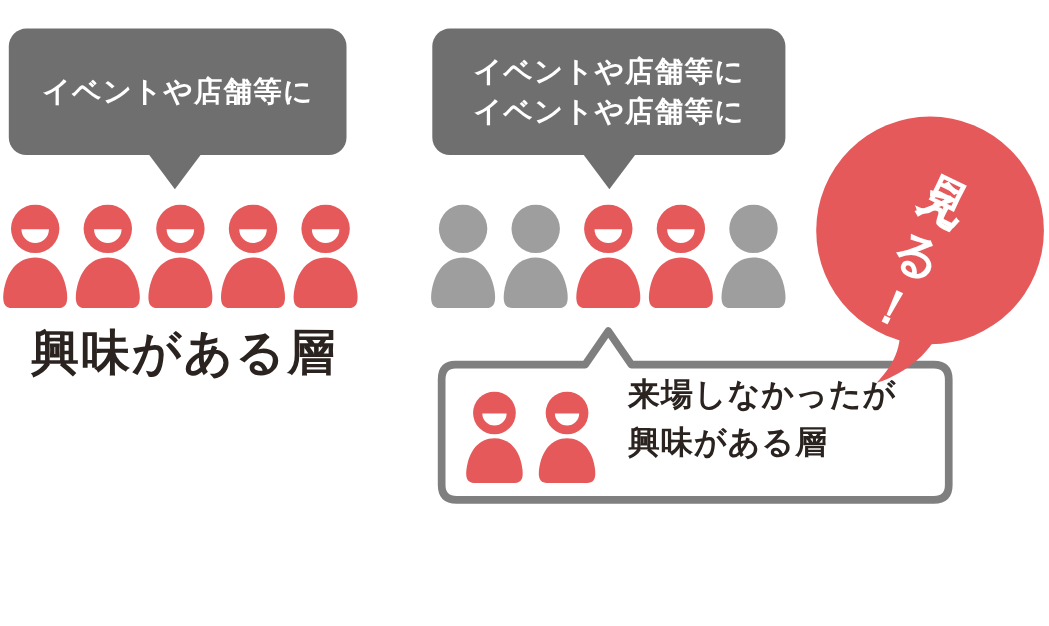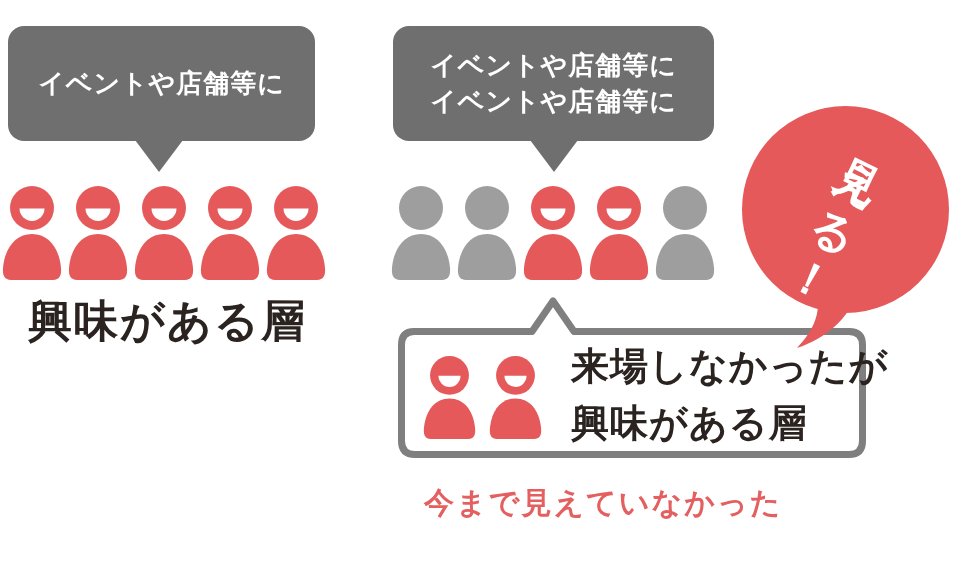--- a/index.html
+++ b/index.html
@@ -49,21 +49,21 @@
   }
 
   
   .shape-layer{position:absolute;left:0;top:0;width:954px;height:569px;}
 
   
   .box-people{left:423px;top:356px;gap:13px;}
   .box-people .person{width:53px;height:83px;}
   .box-text{
     position:absolute;left:571px;top:338px;color:var(--dark-text);
-    font-size:38px;line-height:1.5;letter-spacing:1px;display:flex;
+    font-size:29px;line-height:1.5;letter-spacing:1px;display:flex;
     flex-direction:column;white-space:nowrap;
   }
 
   
   .reveal-circle{
     position:absolute;left:742px;top:106px;width:207px;height:207px;
     border-radius:50%;background:var(--red);display:flex;align-items:center;
     justify-content:center;
   }
   .reveal-text{
@@ -172,15 +172,14 @@
     </div>
   <div class="box-text">
     <span>来場しなかったが</span>
     <span>興味がある層</span>
   </div>
 
   <div class="reveal-circle">
     <span class="reveal-text">見える！</span>
   </div>
 
-  <div class="note note1">今まで見えていなかった</div>
 
 </div>
 
 </body></html>

